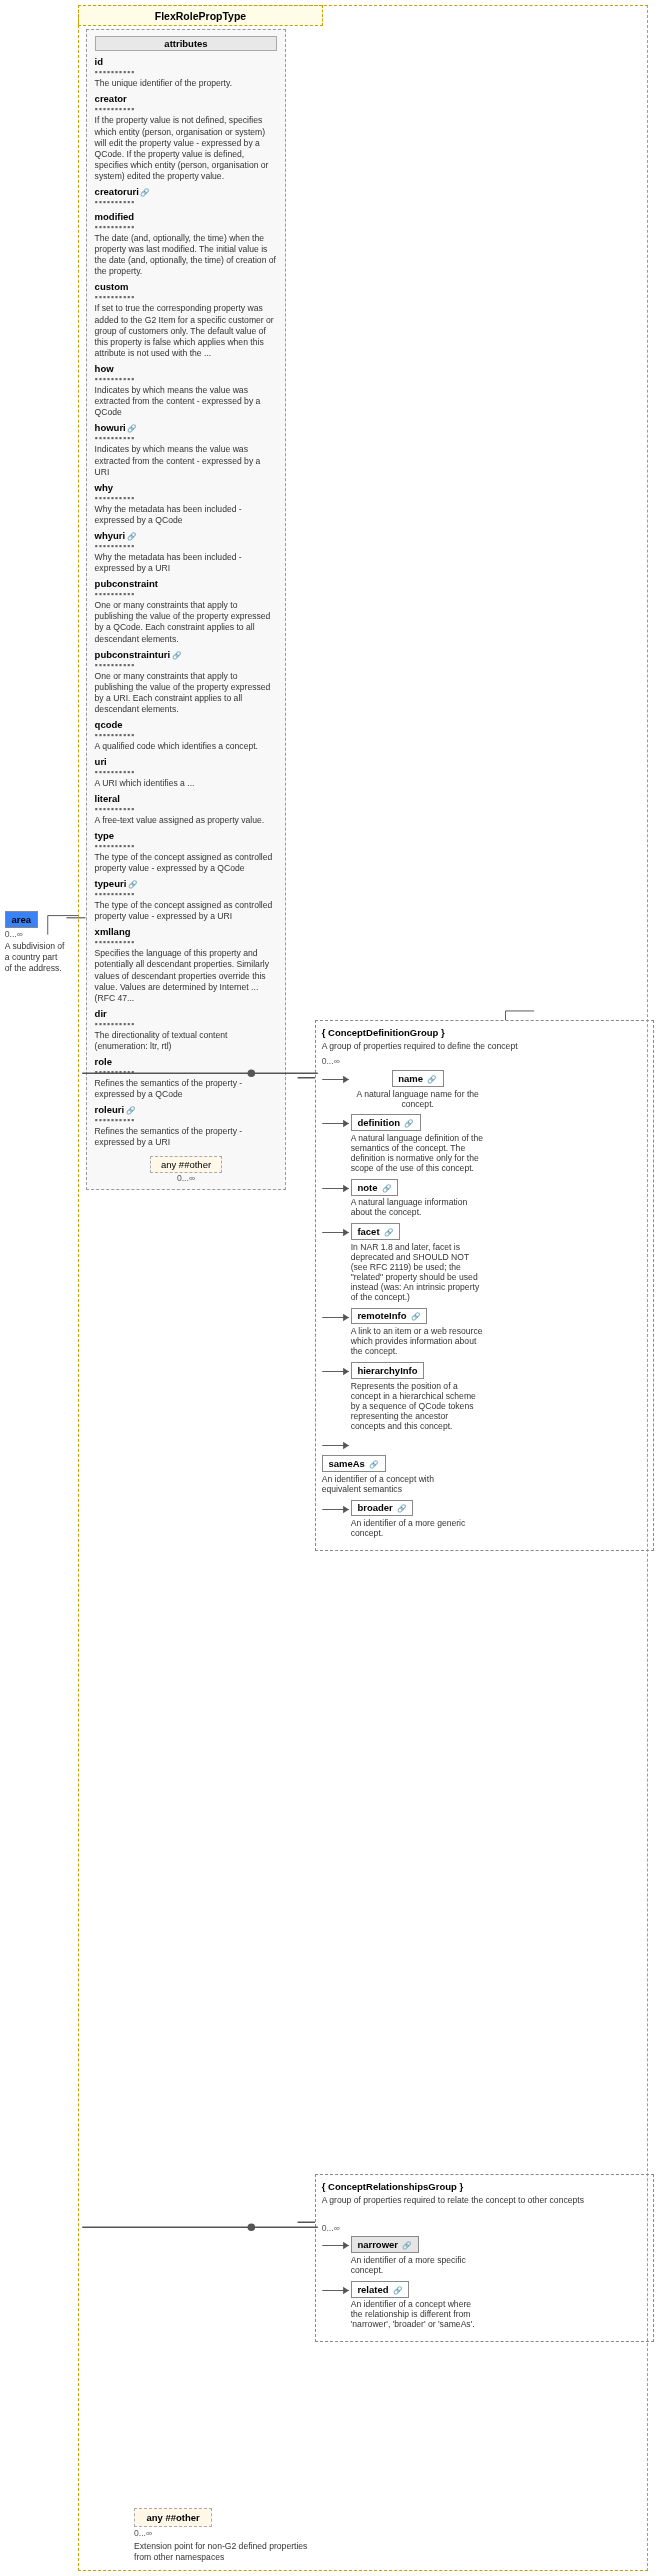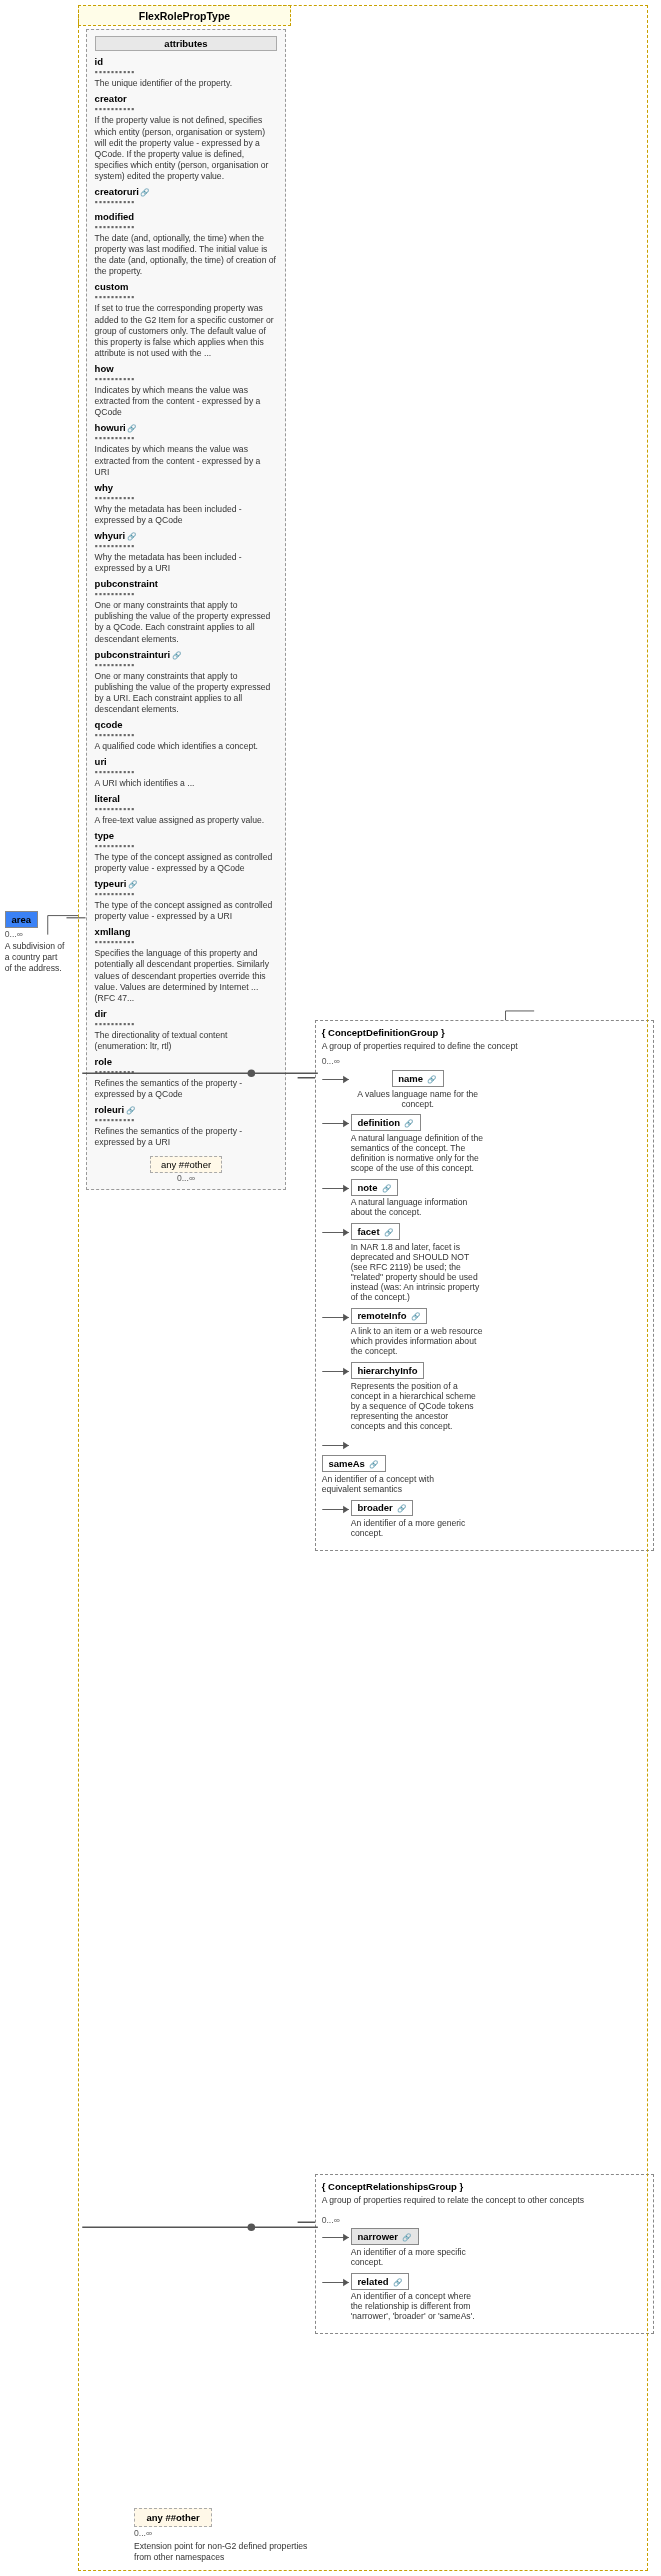--- a/index.html
+++ b/index.html
@@ -79,21 +79,21 @@
     <line x1="530" y1="1090" x2="530" y2="1110" stroke="#555" stroke-width="1"></line>
 
     <line x1="312" y1="2330" x2="380" y2="2330" stroke="#555" stroke-width="1.5"></line>
     <circle cx="380" cy="2330" r="4" fill="#555"></circle>
     <line x1="380" y1="2330" x2="415" y2="2330" stroke="#555" stroke-width="1.5"></line>
 
     <line x1="82" y1="960" x2="50" y2="960" stroke="#555" stroke-width="1"></line>
     <line x1="50" y1="960" x2="50" y2="980" stroke="#555" stroke-width="1"></line>
   </svg>
 
-  <div style="position:absolute; left:78px; top:4.8px; background:#fffde8; border:1.9px dashed #c8a000; width:213px; padding: 3.8px 7.6px; text-align:center; font-weight:bold; font-size:10.5px;">
+  <div style="position:absolute; left:78px; top:4.8px; background:#fffde8; border:1.9px dashed #c8a000; width:245px; padding: 3.8px 7.6px; text-align:center; font-weight:bold; font-size:10.5px;">
     <span>FlexRolePropType</span>
   </div>
 
   <div style="position:absolute; left:86px; top:29px; width:200px; border:1.9px dashed #999; background:#f8f8f8; padding:5.7px 7.6px;">
 
     <div style="text-align:center; font-weight:bold; font-size:9.5px; margin-bottom:5.7px; border:1px solid #aaa; background:#e8e8e8; padding:1px;">attributes</div>
 
     <div class="attr-item">
       <span class="attr-name">id</span>
       <br><span class="attr-dots">▪▪▪▪▪▪▪▪▪▪</span>
@@ -255,21 +255,21 @@
     <div style="margin-bottom:5.7px; display:flex; align-items:flex-start;text-align:center;">
       <svg width="29" height="19" style="flex-shrink:0;" xmlns="http://www.w3.org/2000/svg" viewBox="0 0 30 20">
         <line x1="0" y1="10" x2="28" y2="10" stroke="#555" stroke-width="1"></line>
         <polygon points="22,6 28,10 22,14" fill="#555"></polygon>
       </svg>
       <div>
         <div style="border:1.4px solid #888; padding:1.9px 5.7px; background:#fff; font-size:9.5px; font-weight:bold; display:inline-block;">
           <span>name</span>
           <span style="font-size:7.6px; color:#3366cc; margin-left:1.9px;">🔗</span>
         </div>
-        <div style="font-size:8.6px; color:#333; max-width:134px; margin-top:1.9px;">A values language name for the concept.</div>
+        <div style="font-size:8.6px; color:#333; max-width:134px; margin-top:1.9px;">A natural language name for the concept.</div>
       </div>
     </div>
 
     <div style="margin-bottom:5.7px; display:flex; align-items:flex-start;">
       <svg width="29" height="19" style="flex-shrink:0;" xmlns="http://www.w3.org/2000/svg" viewBox="0 0 30 20">
         <line x1="0" y1="10" x2="28" y2="10" stroke="#555" stroke-width="1"></line>
         <polygon points="22,6 28,10 22,14" fill="#555"></polygon>
       </svg>
       <div>
         <div style="border:1.4px solid #888; padding:1.9px 5.7px; background:#fff; font-size:9.5px; font-weight:bold; display:inline-block;">
@@ -369,21 +369,21 @@
 
     <svg style="position:absolute;top:0;left:-234px;width:238px;height:76px;pointer-events:none;" xmlns="http://www.w3.org/2000/svg" viewBox="0 0 250 80" width="238" height="76">
       <line x1="0" y1="55" x2="180" y2="55" stroke="#555" stroke-width="1.5"></line>
       <circle cx="178" cy="55" r="4" fill="#555"></circle>
       <line x1="178" y1="55" x2="248" y2="55" stroke="#555" stroke-width="1.5"></line>
     </svg>
 
     <div style="font-weight:bold; font-size:9.5px; margin-bottom:2.9px;">
       <span>{ ConceptRelationshipsGroup }</span>
     </div>
-    <div style="font-size:8.6px; color:#333; margin-bottom:10px;">A group of properties required to relate the concept to other concepts</div>
+    <div style="font-size:8.6px; color:#333; margin-bottom:18px;">A group of properties required to relate the concept to other concepts</div>
 
     <div style="font-size:8.6px; color:#555; margin-bottom:3.8px;">
       <span>0...∞</span>
     </div>
 
     <div style="margin-bottom:5.7px; display:flex; align-items:flex-start;">
       <svg width="29" height="19" style="flex-shrink:0;" xmlns="http://www.w3.org/2000/svg" viewBox="0 0 30 20">
         <line x1="0" y1="10" x2="28" y2="10" stroke="#555" stroke-width="1"></line>
         <polygon points="22,6 28,10 22,14" fill="#555"></polygon>
       </svg>

